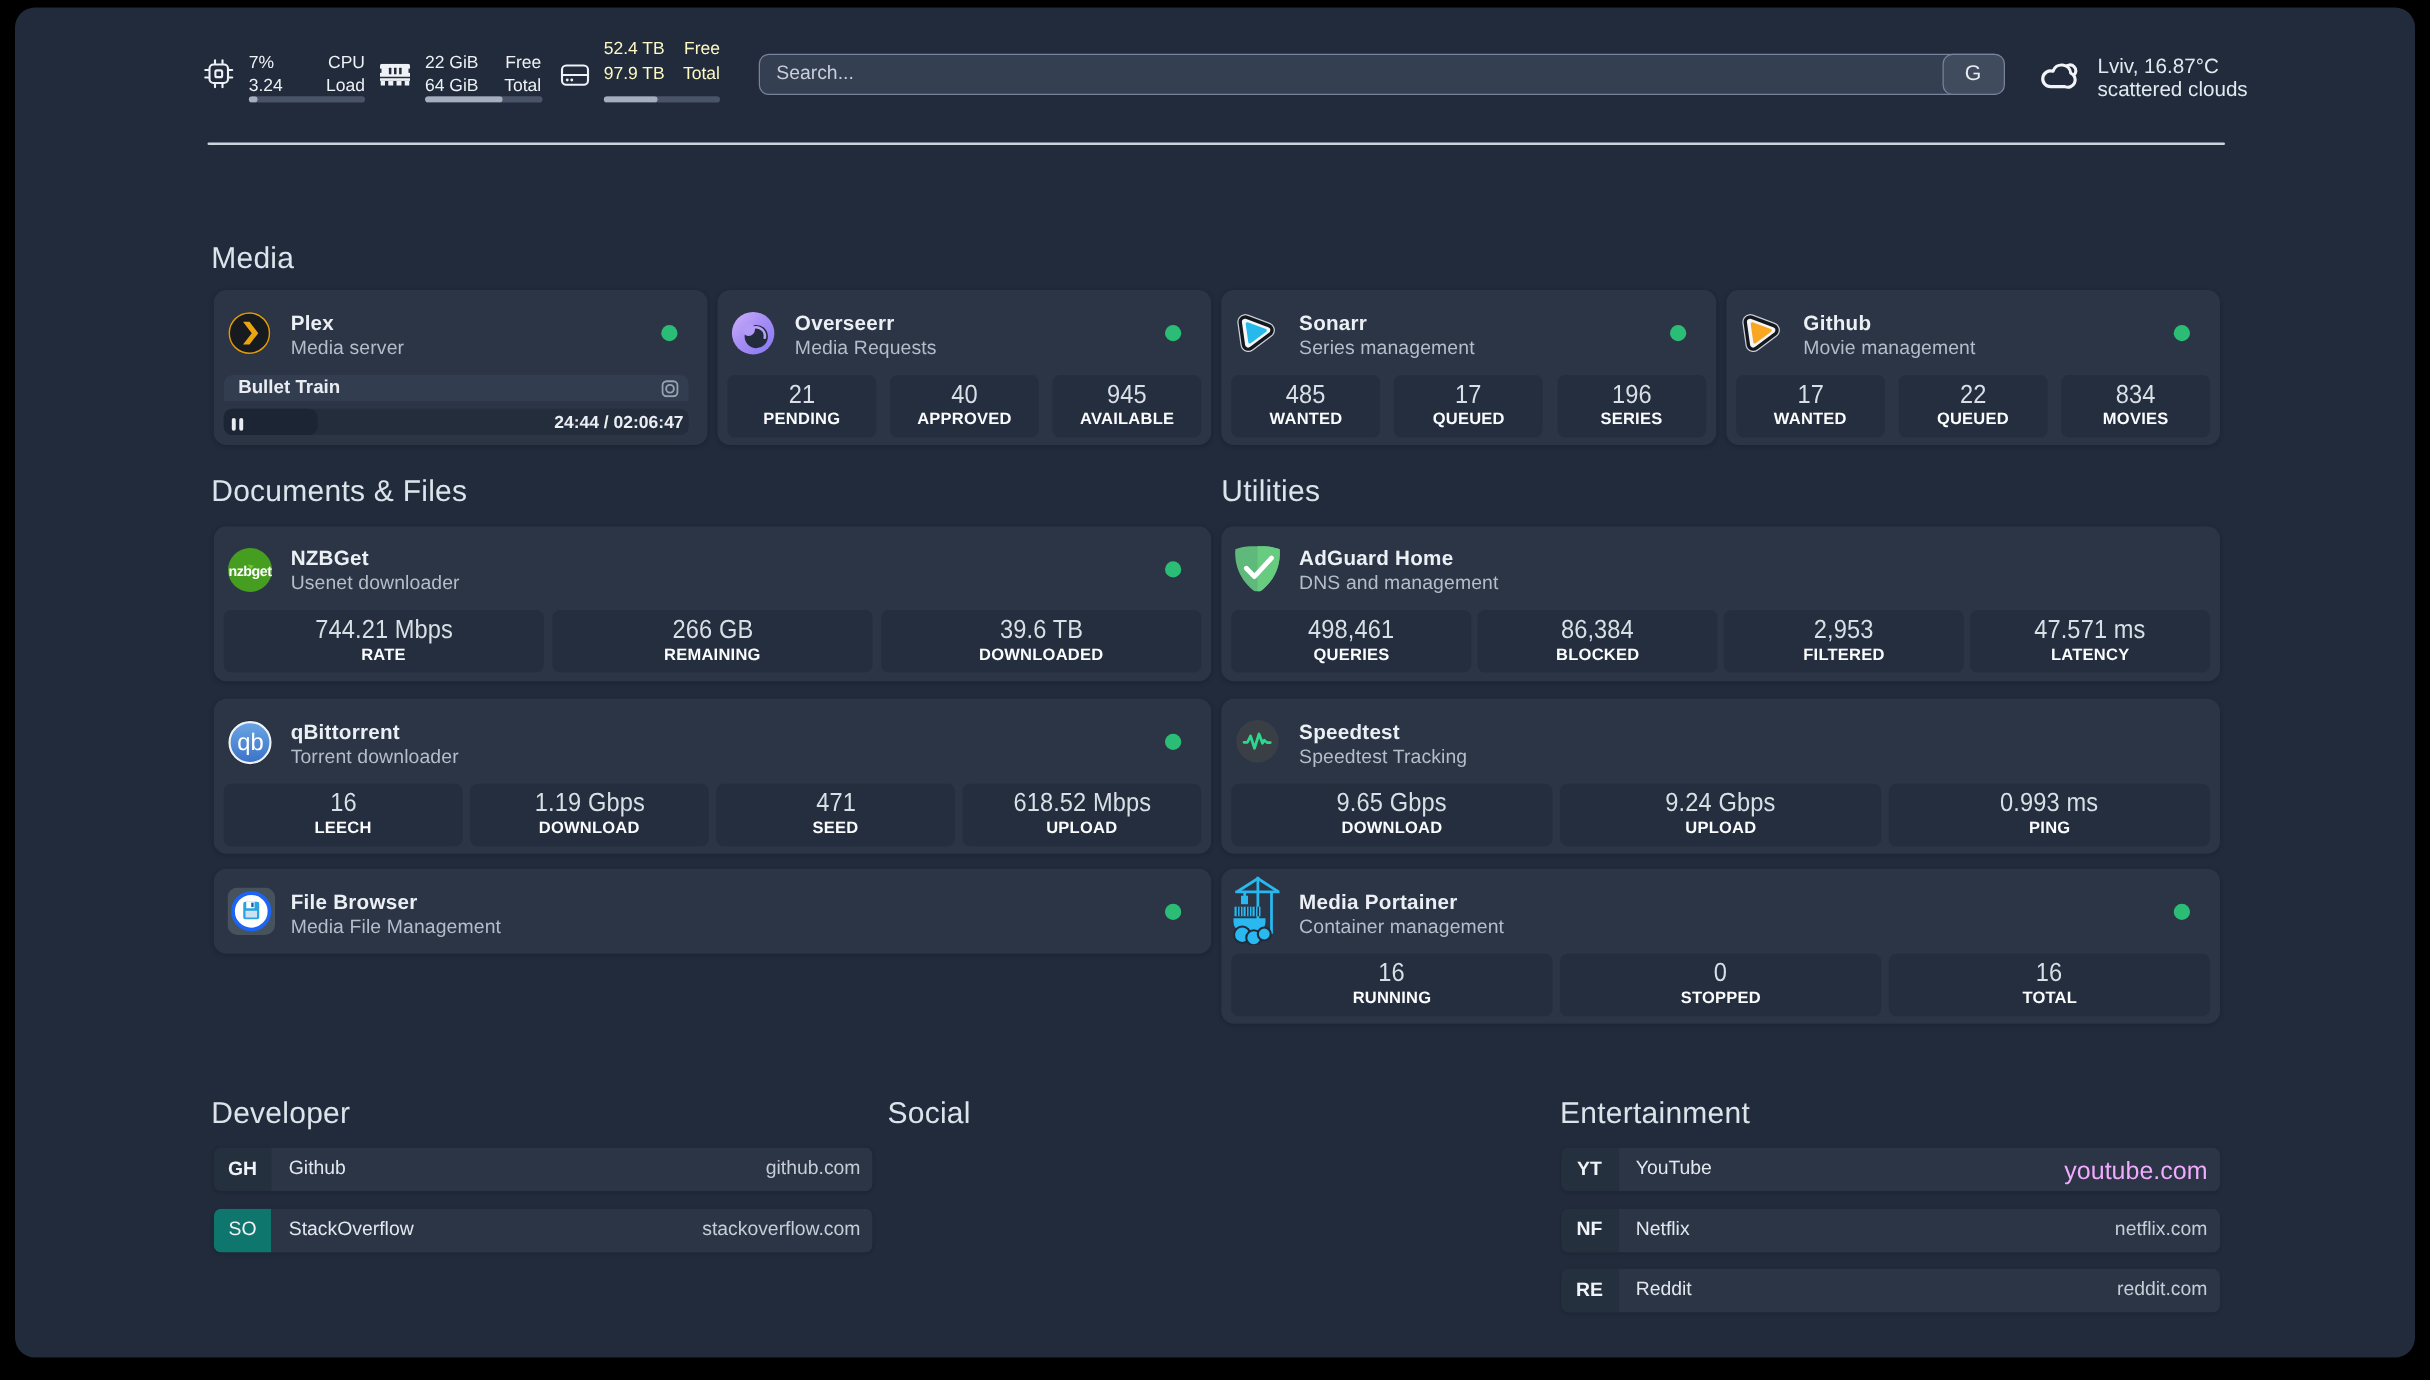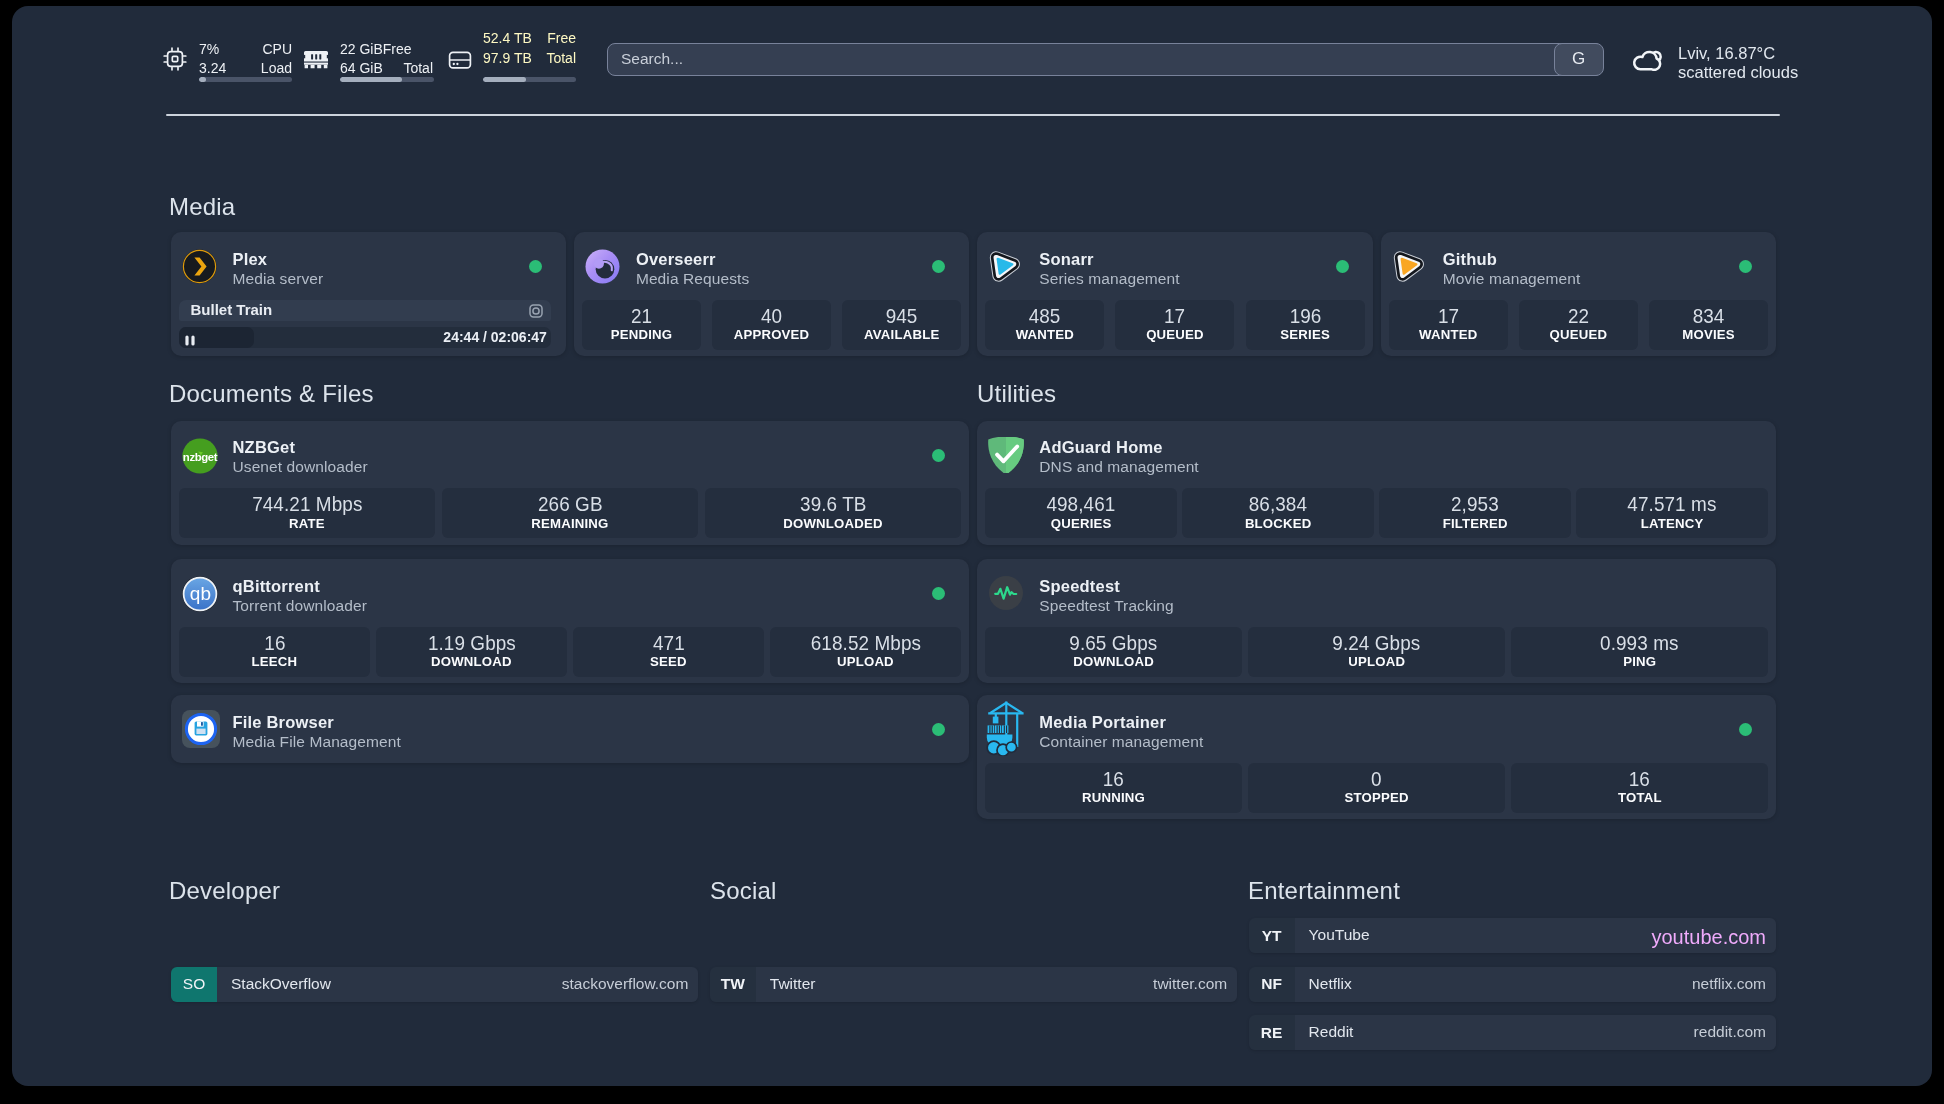--- a/index.html
+++ b/index.html
@@ -12,21 +12,21 @@
       <div style="display:flex;justify-content:space-between">
         <span>7%</span>
         <span>CPU</span>
       </div>
       <div style="display:flex;justify-content:space-between">
         <span>3.24</span>
         <span>Load</span>
       </div>
     </div>
     <div style="position:absolute;left:328px;top:33.7px;width:93px;font-size:14px;line-height:19.5px;color:#eef1f5">
-      <div style="display:flex;justify-content:flex-start">
+      <div style="display:flex;justify-content:space-between">
         <span>22 GiB</span>
         <span>Free</span>
       </div>
       <div style="display:flex;justify-content:space-between">
         <span>64 GiB</span>
         <span>Total</span>
       </div>
     </div>
     <div style="position:absolute;left:471px;top:23px;width:93px;font-size:14px;line-height:19.5px;color:#fef9c3">
       <div style="display:flex;justify-content:space-between">
@@ -344,34 +344,34 @@
       </div>
       <div class="stat" style="left:271.1px;top:67.5px;width:256.6px;height:50px">
         <div class="n">0</div>
         <div class="l">STOPPED</div>
       </div>
       <div class="stat" style="left:534.2px;top:67.5px;width:256.6px;height:50px">
         <div class="n">16</div>
         <div class="l">TOTAL</div>
       </div>
     </div>
+    <div style="position:absolute;left:159px;top:912px;width:527.4px;height:35px;border-radius:6px;overflow:hidden;box-shadow:0 1px 3px rgba(0,0,0,0.15)">
+      <div style="position:absolute;left:0;top:0;width:46px;height:100%;background:#25303f;display:flex;align-items:center;justify-content:center;font-size:15.5px;font-weight:700;color:#f0f3f7">GH</div>
+      <div style="position:absolute;left:46px;top:0;right:0;height:100%;background:#2b3546">
+        <div style="position:absolute;left:14px;top:8px;font-size:15.5px;font-weight:500;color:#e2e7ee">Github</div>
+        <div style="position:absolute;right:10px;top:8px;font-size:15.5px;color:#c6cdd7">github.com</div>
+      </div>
+    </div>
     <div style="position:absolute;left:159px;top:960.5px;width:527.4px;height:35px;border-radius:6px;overflow:hidden;box-shadow:0 1px 3px rgba(0,0,0,0.15)">
       <div style="position:absolute;left:0;top:0;width:46px;height:100%;background:#0f766e;display:flex;align-items:center;justify-content:center;font-size:15.5px;font-weight:400;color:#f0f3f7">SO</div>
       <div style="position:absolute;left:46px;top:0;right:0;height:100%;background:#2b3546">
         <div style="position:absolute;left:14px;top:8px;font-size:15.5px;font-weight:500;color:#e2e7ee">StackOverflow</div>
         <div style="position:absolute;right:10px;top:8px;font-size:15.5px;color:#c6cdd7">stackoverflow.com</div>
       </div>
     </div>
-    <div style="position:absolute;left:697.8px;top:960.5px;width:527.4px;height:35px;border-radius:6px;overflow:hidden;box-shadow:0 1px 3px rgba(0,0,0,0.15)">
-      <div style="position:absolute;left:0;top:0;width:46px;height:100%;background:#25303f;display:flex;align-items:center;justify-content:center;font-size:15.5px;font-weight:700;color:#f0f3f7">TW</div>
-      <div style="position:absolute;left:46px;top:0;right:0;height:100%;background:#2b3546">
-        <div style="position:absolute;left:14px;top:8px;font-size:15.5px;font-weight:500;color:#e2e7ee">Twitter</div>
-        <div style="position:absolute;right:10px;top:8px;font-size:15.5px;color:#c6cdd7">twitter.com</div>
-      </div>
-    </div>
     <div style="position:absolute;left:1236.6px;top:912px;width:527.4px;height:35px;border-radius:6px;overflow:hidden;box-shadow:0 1px 3px rgba(0,0,0,0.15)">
       <div style="position:absolute;left:0;top:0;width:46px;height:100%;background:#25303f;display:flex;align-items:center;justify-content:center;font-size:15.5px;font-weight:700;color:#f0f3f7">YT</div>
       <div style="position:absolute;left:46px;top:0;right:0;height:100%;background:#2b3546">
         <div style="position:absolute;left:14px;top:8px;font-size:15.5px;font-weight:500;color:#e2e7ee">YouTube</div>
         <div style="position:absolute;right:10px;top:8px;font-size:20px;color:#f0abfc">youtube.com</div>
       </div>
     </div>
     <div style="position:absolute;left:1236.6px;top:960.5px;width:527.4px;height:35px;border-radius:6px;overflow:hidden;box-shadow:0 1px 3px rgba(0,0,0,0.15)">
       <div style="position:absolute;left:0;top:0;width:46px;height:100%;background:#25303f;display:flex;align-items:center;justify-content:center;font-size:15.5px;font-weight:700;color:#f0f3f7">NF</div>
       <div style="position:absolute;left:46px;top:0;right:0;height:100%;background:#2b3546">

